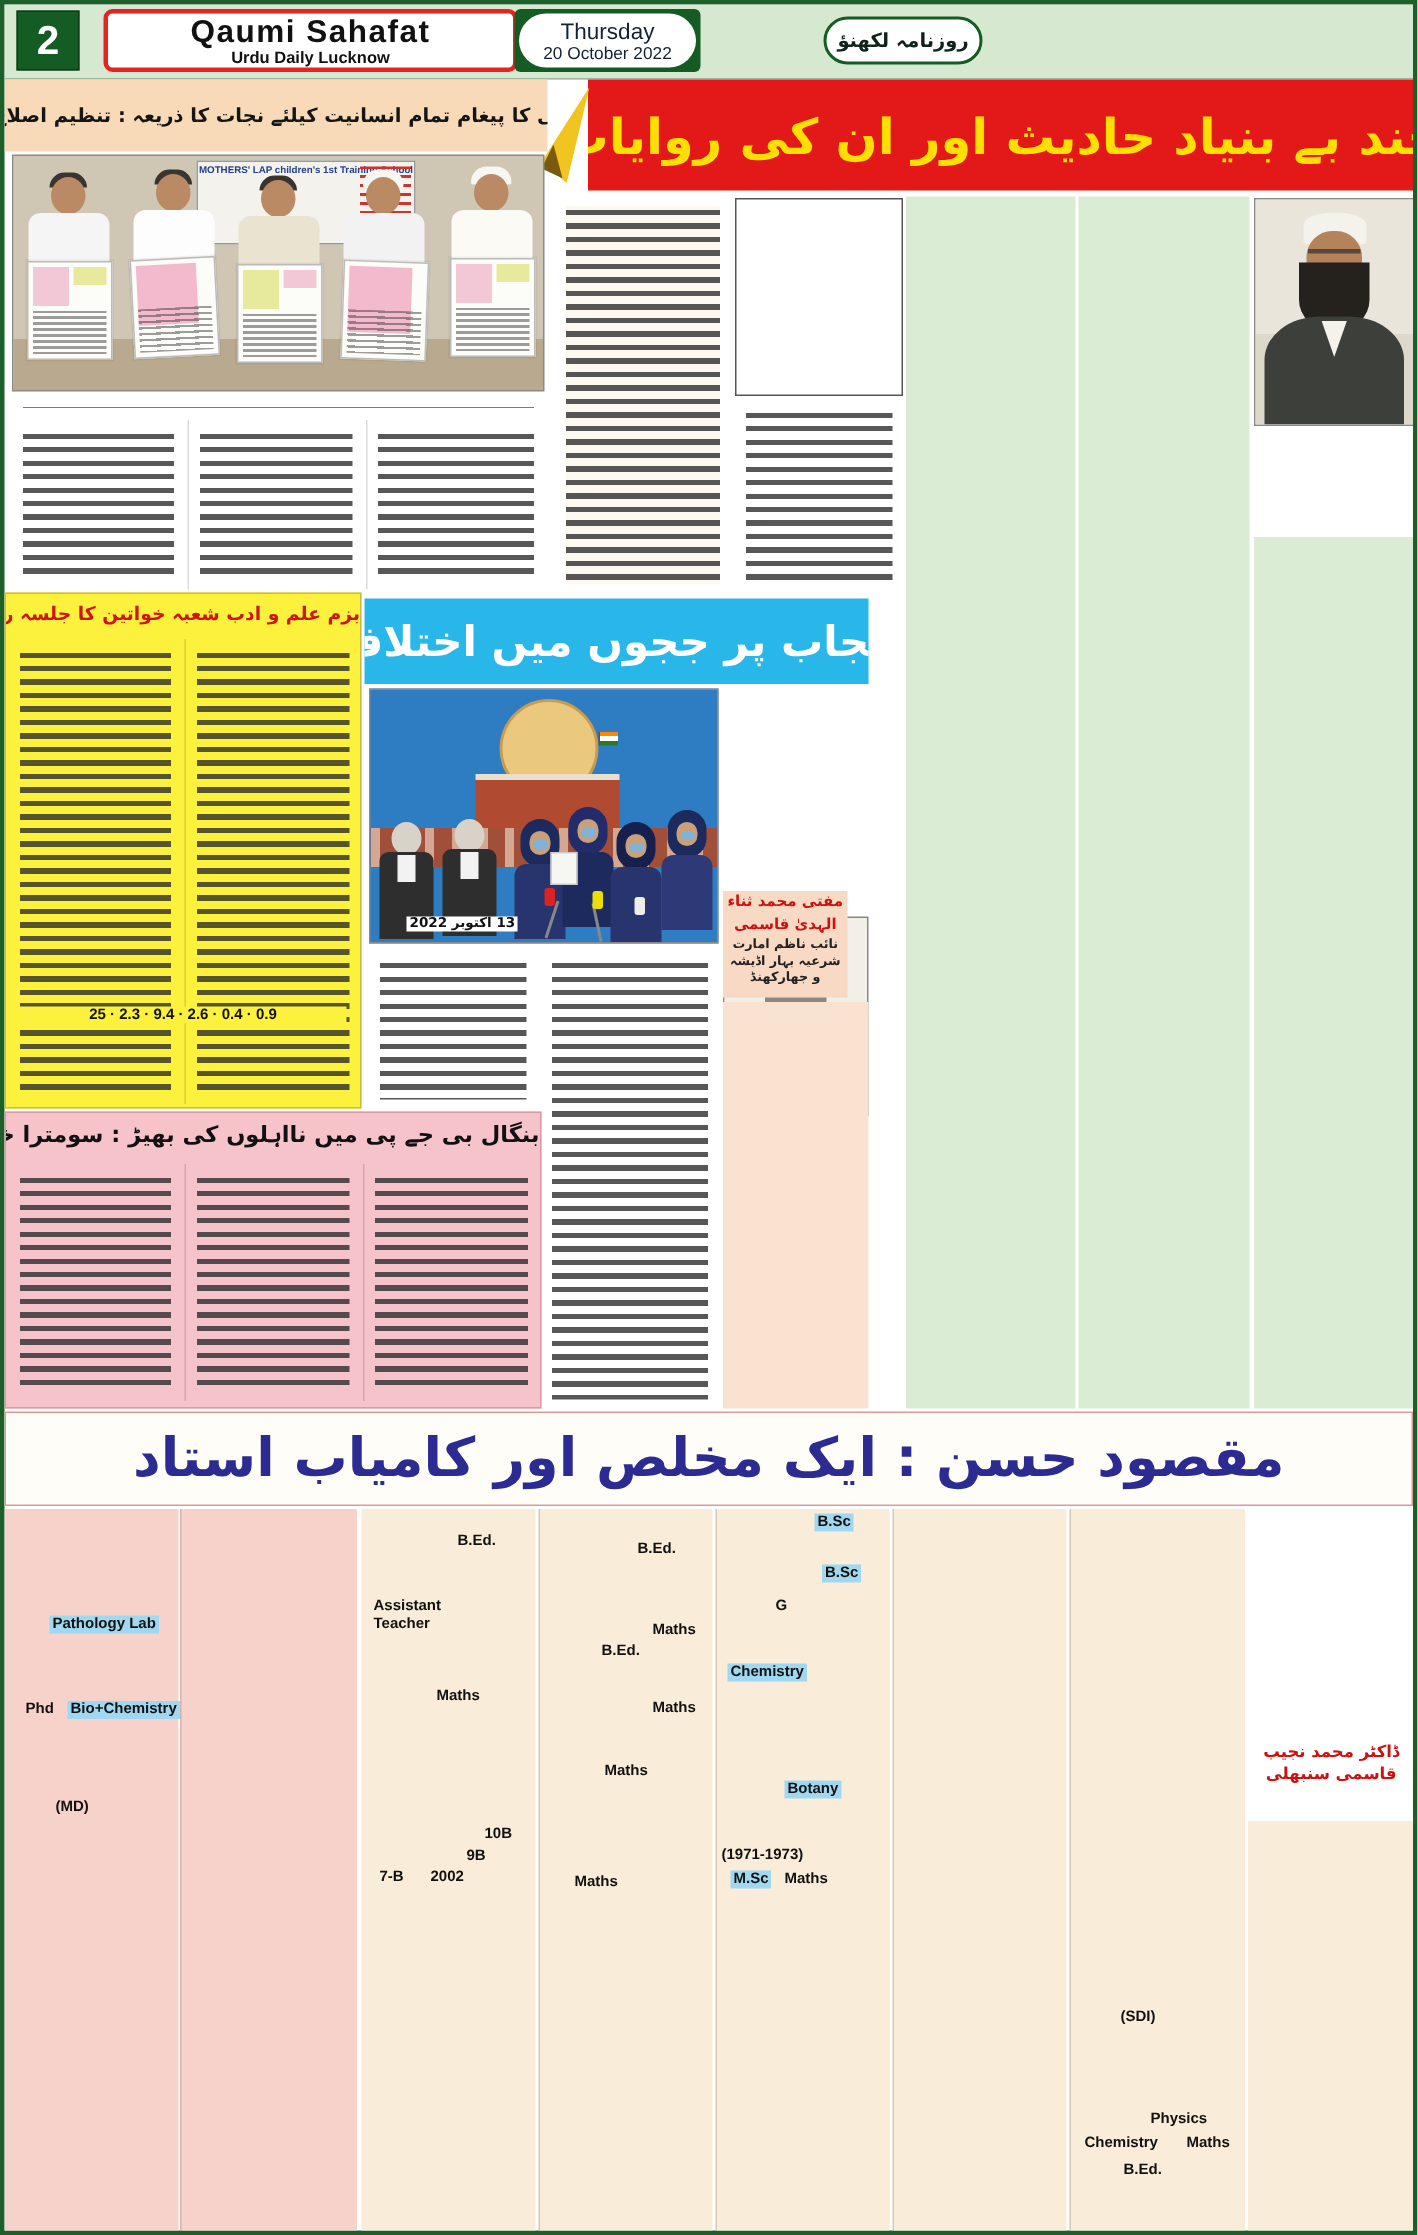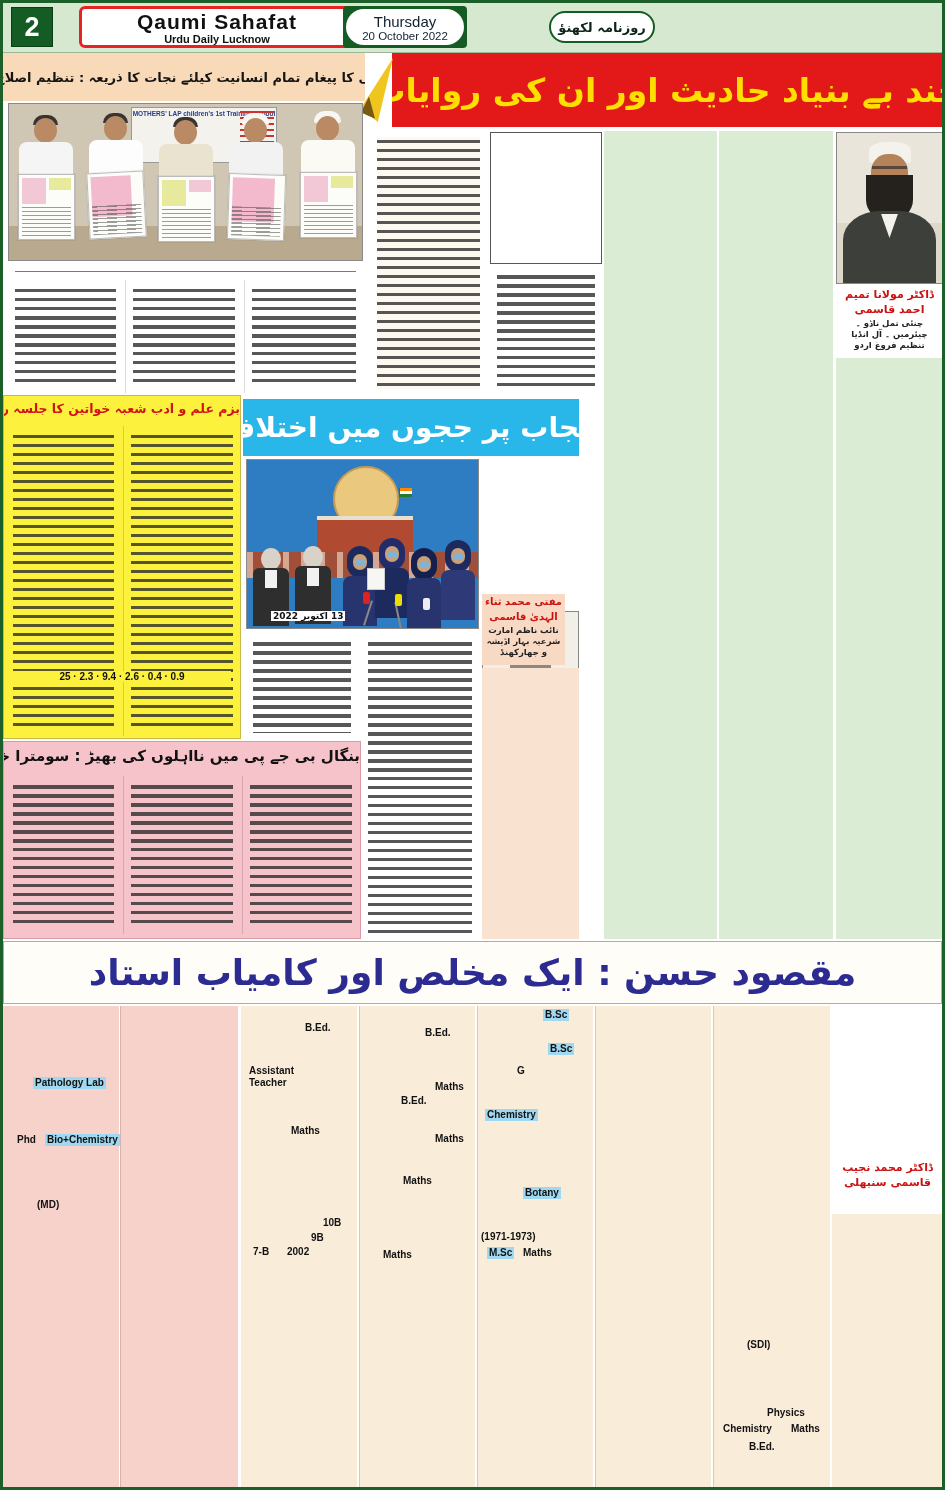--- a/index.html
+++ b/index.html
@@ -123,21 +123,21 @@
 </style>
 </head>
 <body>
 
 <div id="page">
 
   <div class="b hdr" style="left:0;top:0;width:939px;height:50px;">
     <div class="b pagenum" style="left:8px;top:4px;width:42px;height:40px;">
       <span>2</span>
     </div>
-    <div class="b logo" style="left:76px;top:3px;width:276px;height:42px;">
+    <div class="b logo" style="left:66px;top:3px;width:276px;height:42px;">
       <div class="t1">Qaumi Sahafat</div>
       <div class="t2">Urdu Daily Lucknow</div>
     </div>
     <div class="b datebox" style="left:340px;top:3px;width:124px;height:42px;">
       <div class="oval">
         <div class="d1">Thursday</div>
         <div class="d2">20 October 2022</div>
       </div>
     </div>
     <div class="b edition urdu" style="left:546px;top:8px;width:106px;height:32px;">
@@ -222,24 +222,20 @@
   <div class="b greencol tx" style="left:716px;top:128px;width:114px;height:808px;"></div>
 
   <div class="b portrait" style="left:833px;top:129px;width:107px;height:152px;">
     <div class="bg1"></div>
     <div class="cap2" style="background:#f4f2ec;"></div>
     <div class="face" style="background:#b5835a;"></div>
     <div class="glasses"></div>
     <div class="beard" style="background:#25211d;"></div>
     <div class="body2" style="background:#3c3f3a;"></div>
     <div class="vneck"></div>
-  </div>
-  <div class="b authcap" style="left:833px;top:284px;width:107px;height:68px;">
-    <div class="nm urdu">ڈاکٹر مولانا تمیم احمد قاسمی</div>
-    <div class="tt urdu">چنئی تمل ناڈو ۔ چیئرمین ۔ آل انڈیا تنظیم فروغ اردو</div>
   </div>
   <div class="b greencol tx" style="left:833px;top:355px;width:107px;height:581px;"></div>
 
   <div class="b yellowblk" style="left:0;top:392px;width:238px;height:344px;">
     <div class="h urdu">بزم علم و ادب شعبہ خواتین کا جلسہ رحمت للعالمین</div>
     <div class="b tx" style="left:2px;top:30px;width:115px;height:310px;"></div>
     <div class="b tx rule-l" style="left:119px;top:30px;width:117px;height:310px;"></div>
   </div>
   <div class="numline" style="left:10px;top:668px;width:218px;">25 · 2.3 · 9.4 · 2.6 · 0.4 · 0.9</div>
 

